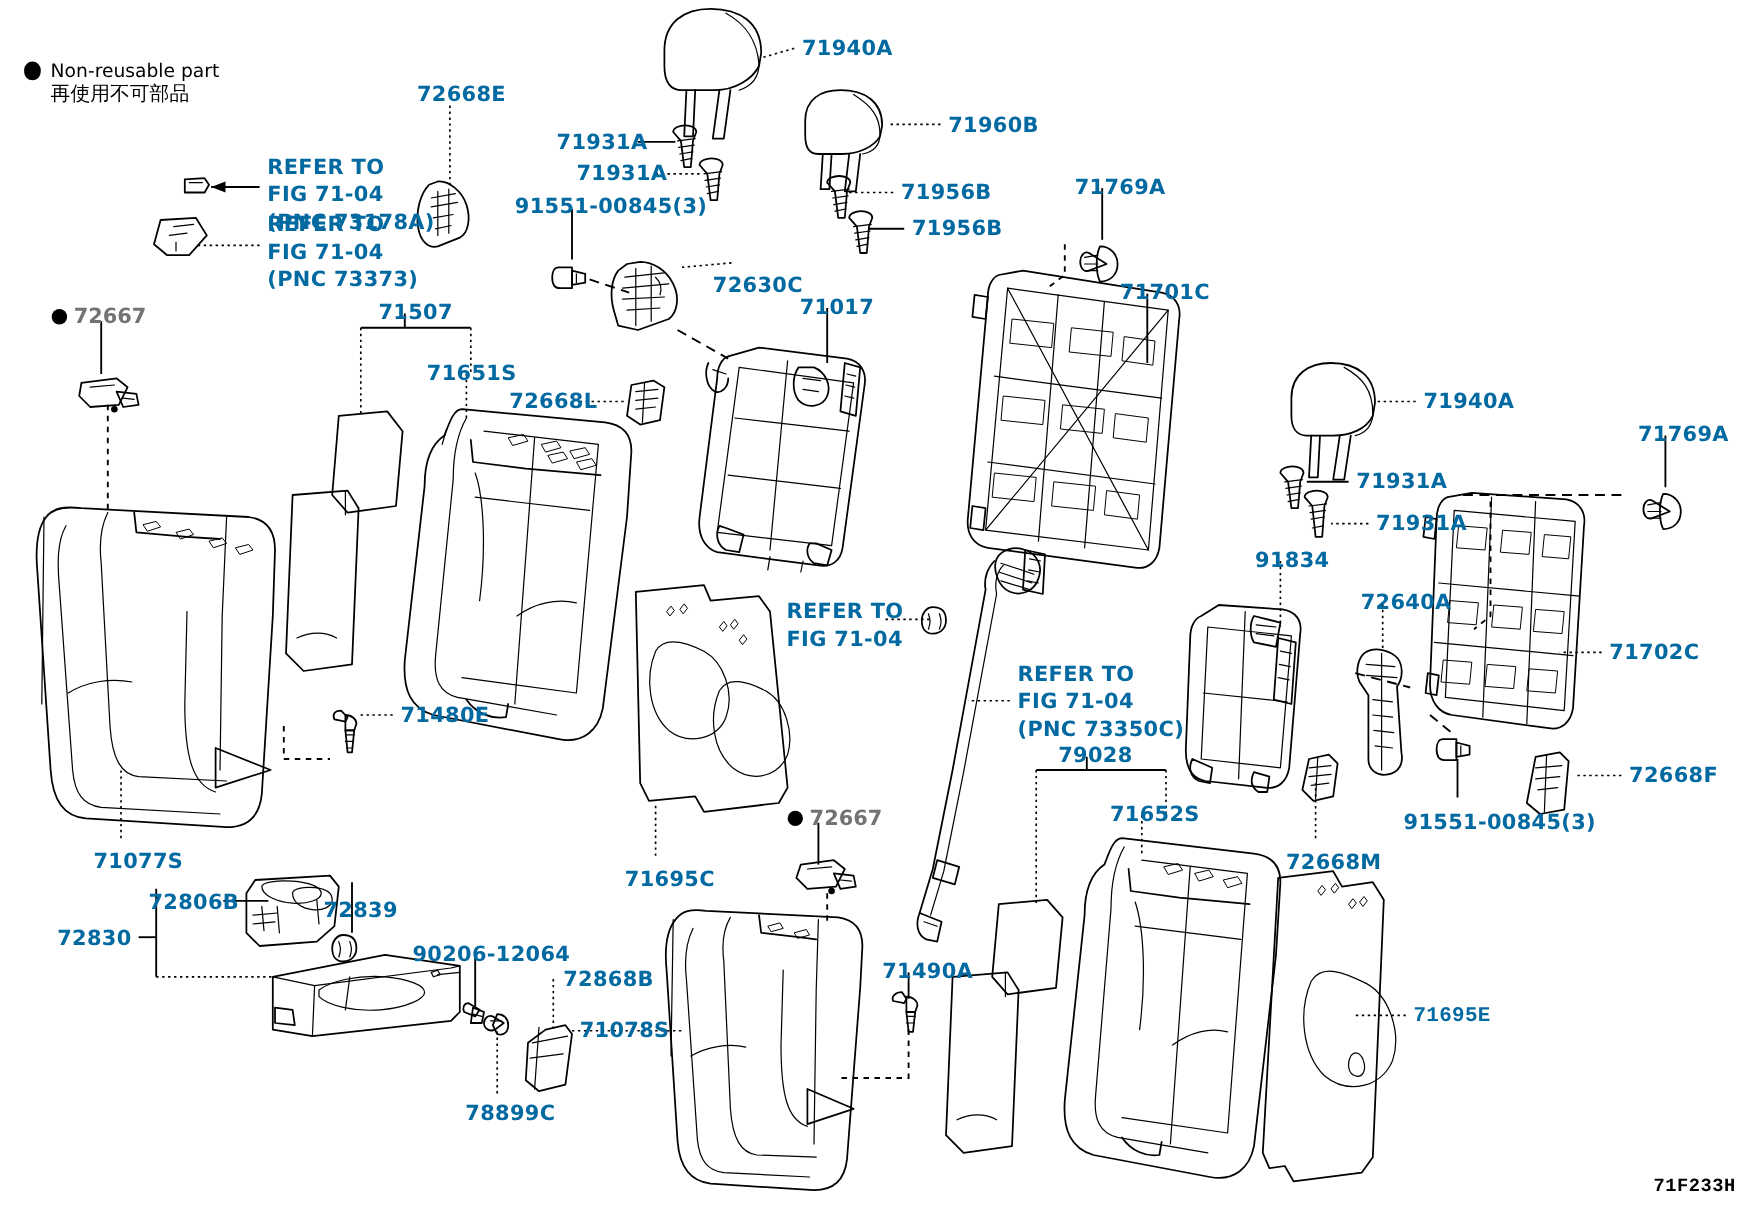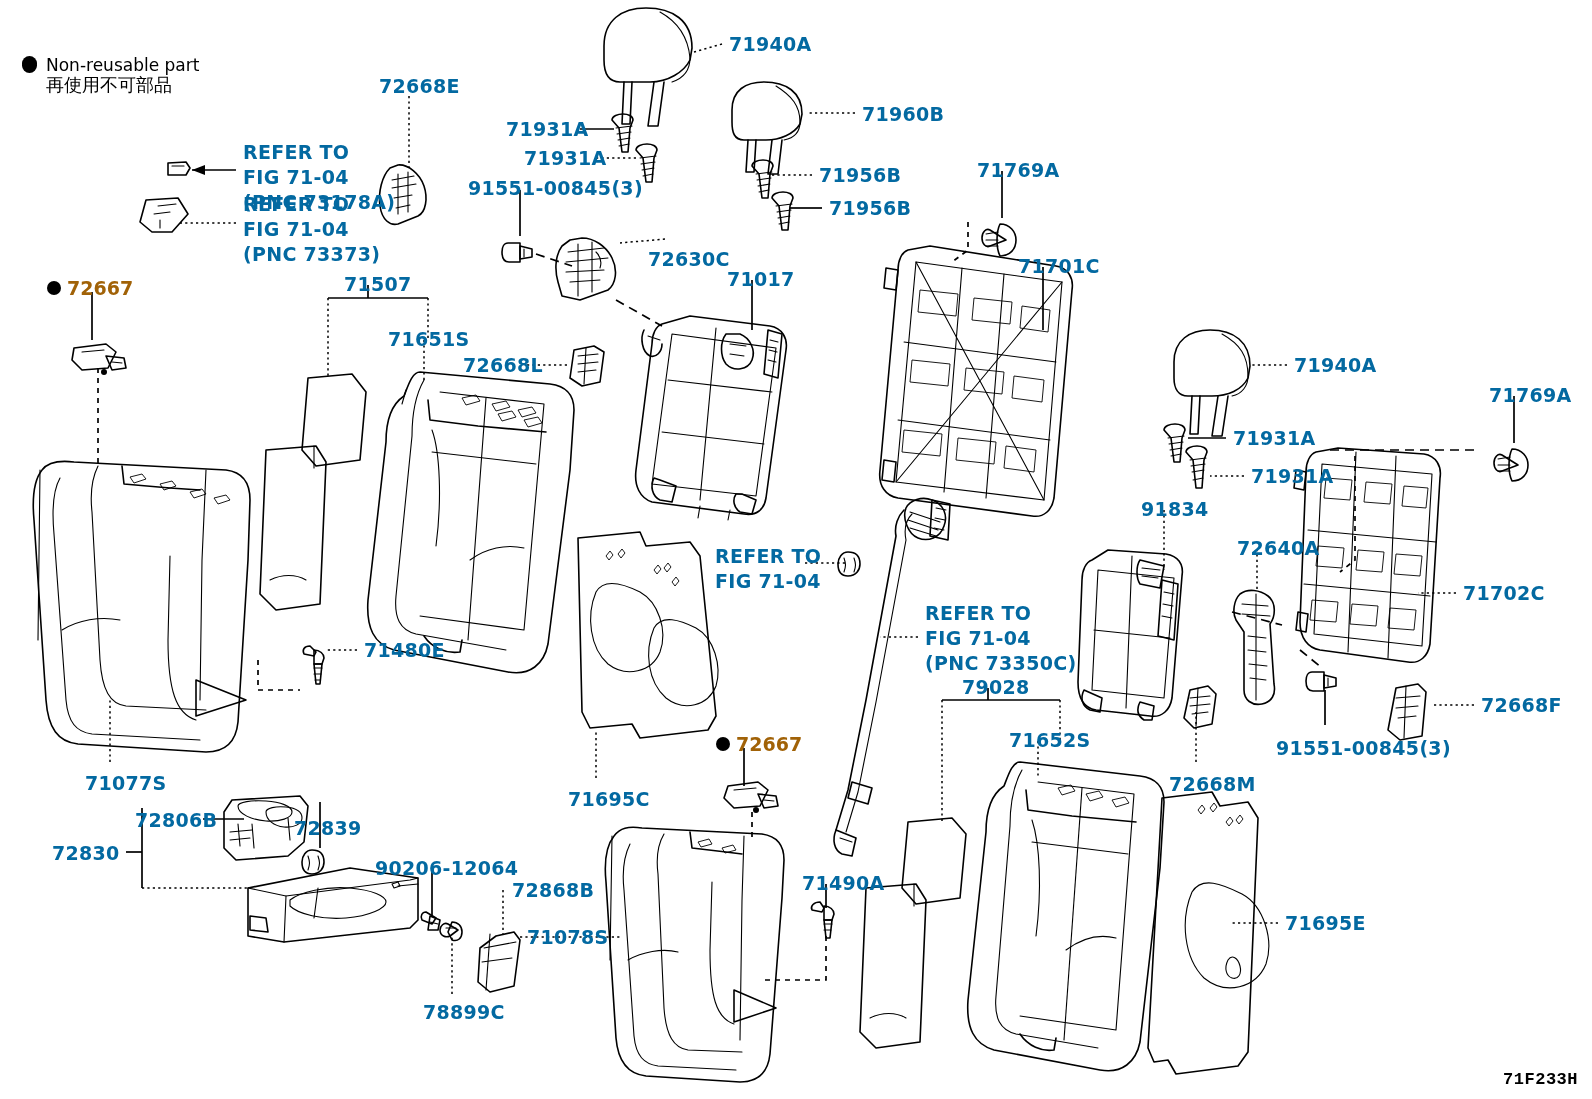--- a/index.html
+++ b/index.html
@@ -56,21 +56,21 @@
     position: absolute;
     display: flex;
     align-items: center;
     gap: 6px;
   }
   .bullet-lbl .legend-dot { width: 14px; height: 14px; }
   .bullet-lbl .btxt {
     font-family: "DejaVu Sans", sans-serif;
     font-weight: bold;
     font-size: 19px;
-    color: #a16207;
+    color: #737373;
     white-space: pre;
   }
   #figid {
     position: absolute;
     right: 14px;
     bottom: 10px;
     font-family: Liberation Mono, monospace;
     font-size: 17px;
     font-weight: bold;
     color: #000;
@@ -636,19 +636,19 @@
       <div class="lbl" style="left: 1169px; top: 772px;">72668M</div>
       <div class="lbl" style="left: 85px; top: 771px;">71077S</div>
       <div class="lbl" style="left: 568px; top: 787px;">71695C</div>
       <div class="lbl" style="left: 294px; top: 816px;">72839</div>
       <div class="lbl" style="left: 135px; top: 808px;">72806B</div>
       <div class="lbl" style="left: 52px; top: 841px;">72830</div>
       <div class="lbl" style="left: 375px; top: 856px;">90206-12064</div>
       <div class="lbl" style="left: 470px; top: 878px; margin-left: 42px;">72868B</div>
       <div class="lbl" style="left: 802px; top: 871px;">71490A</div>
       <div class="lbl" style="left: 527px; top: 925px;">71078S</div>
-      <div class="lbl" style="left: 1285px; top: 911px;">71695E</div>
+      <div class="lbl" style="left: 1285px; top: 911px; font-family: Liberation Mono, monospace;">71695E</div>
       <div class="lbl" style="left: 423px; top: 1000px;">78899C</div>
     </div>
 
   <div id="figid">71F233H</div>
 
 </div>
 
 </body></html>

